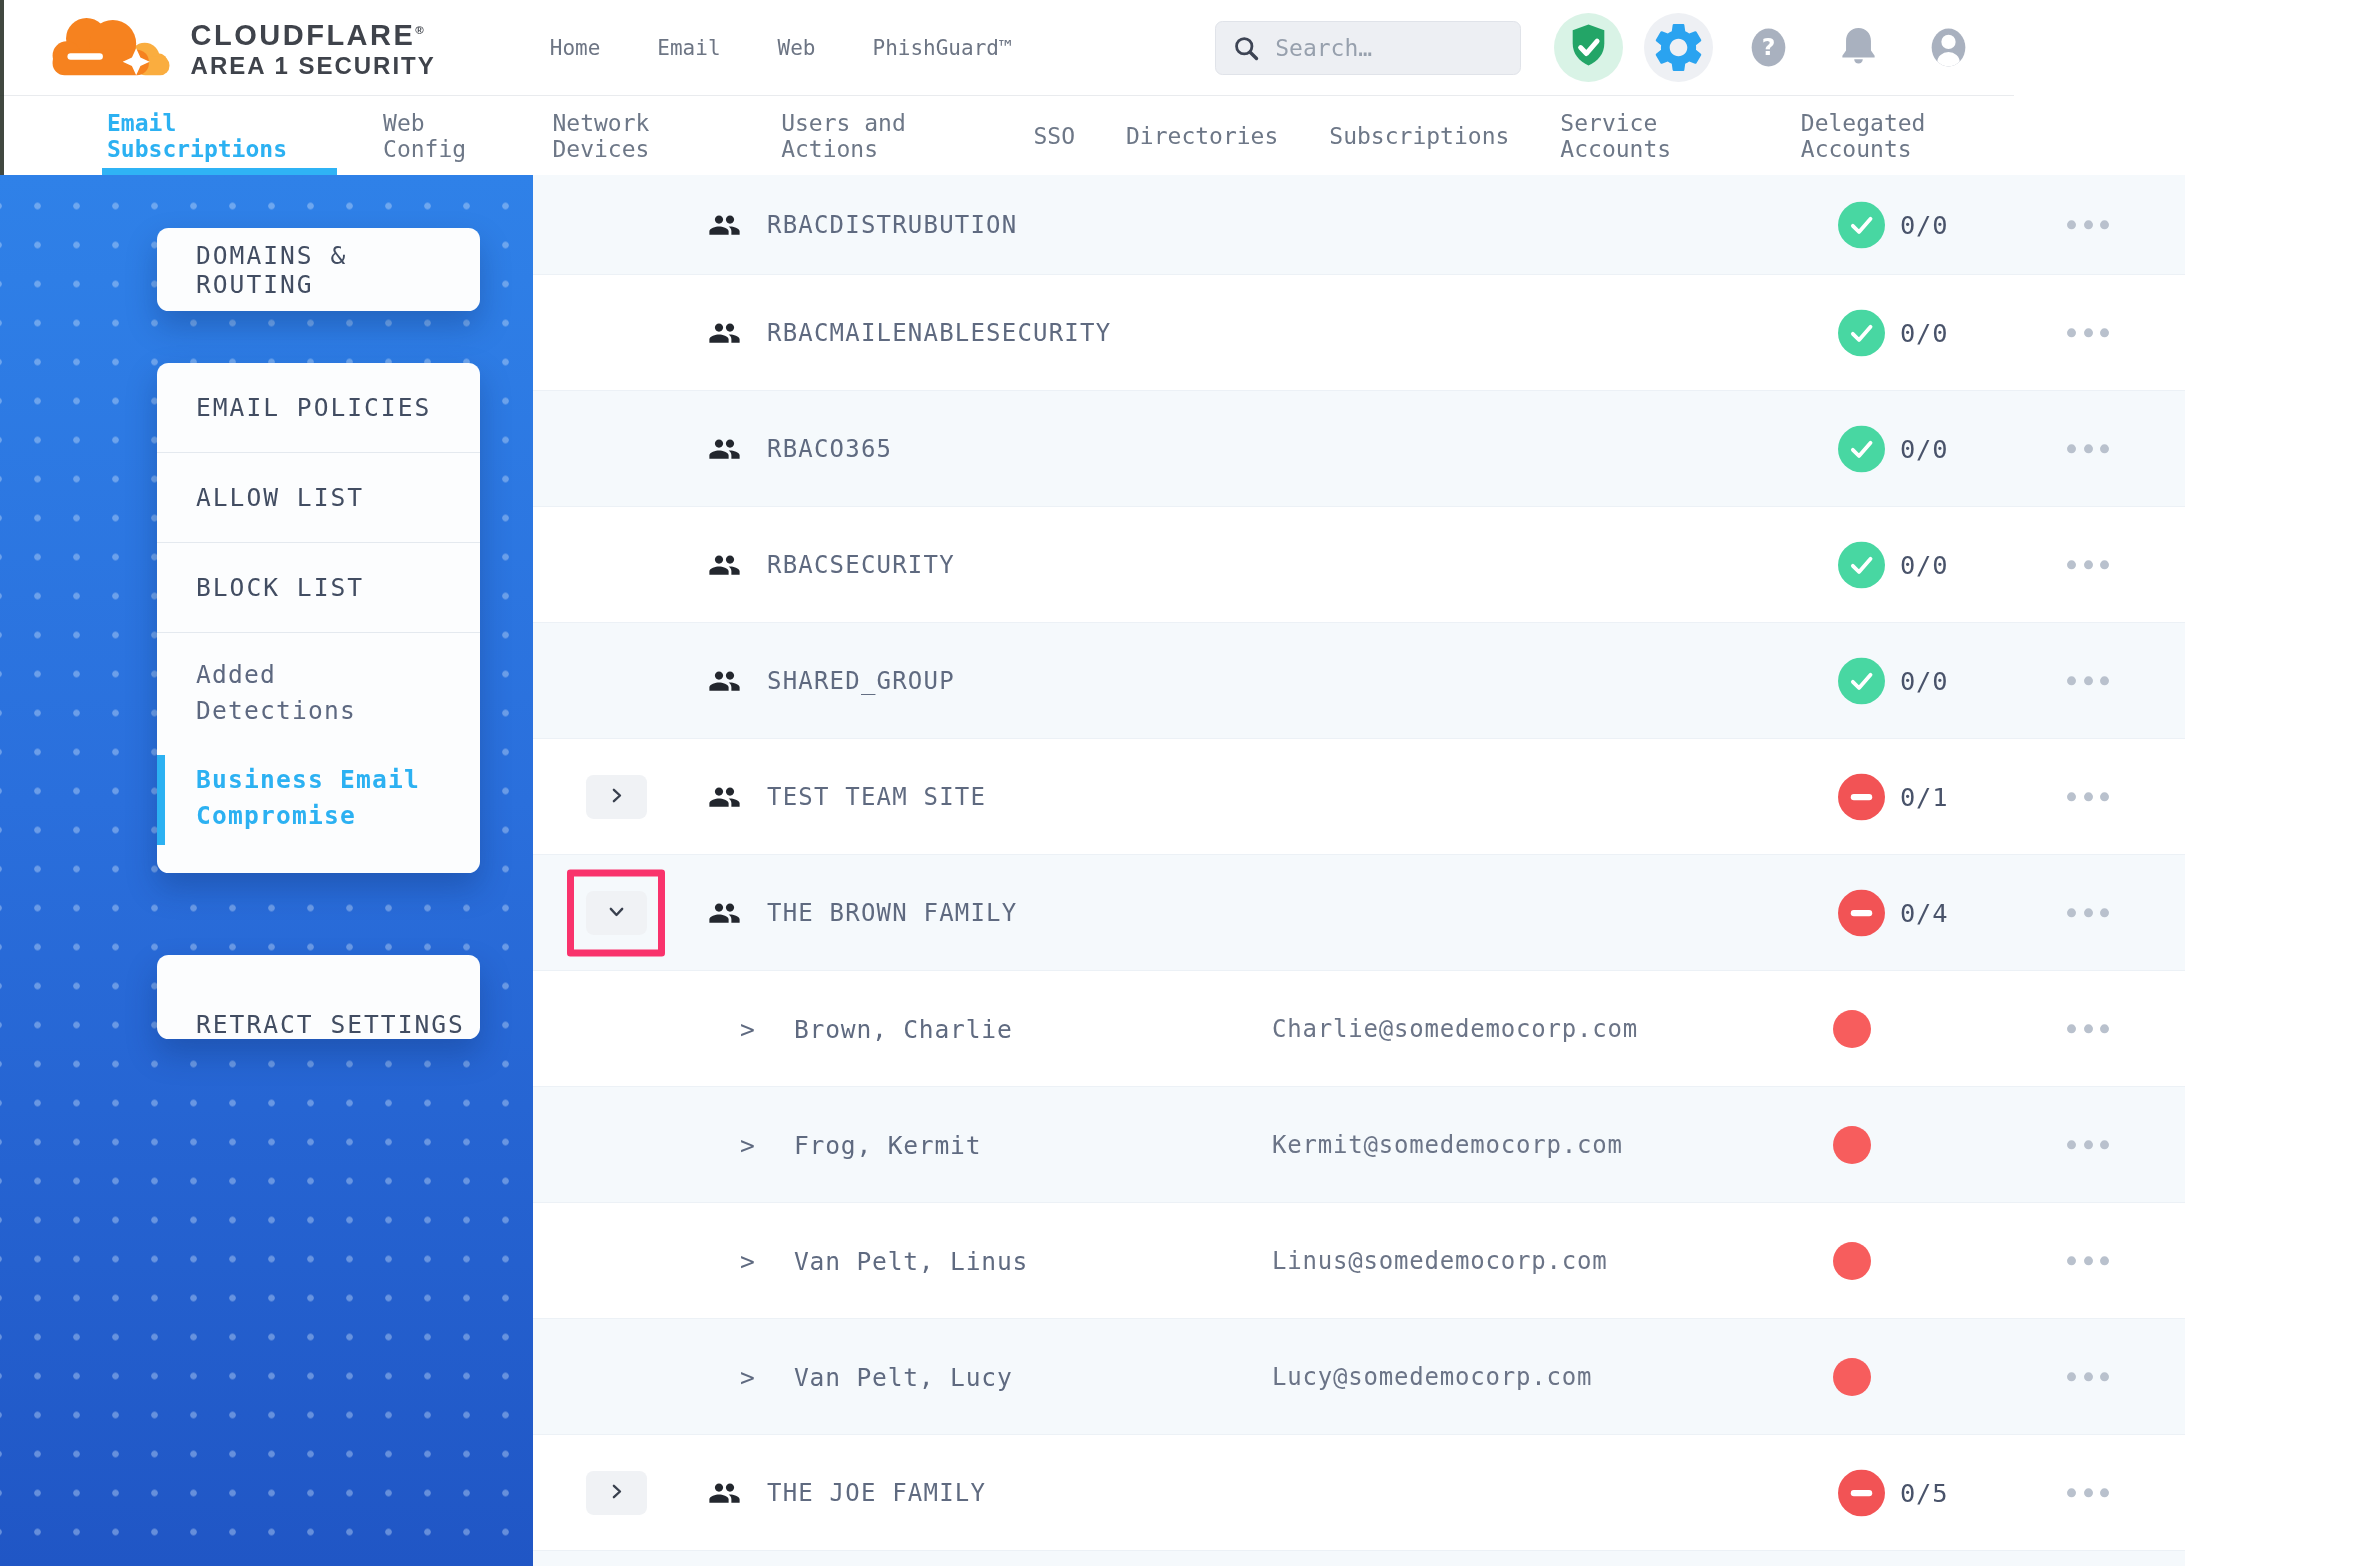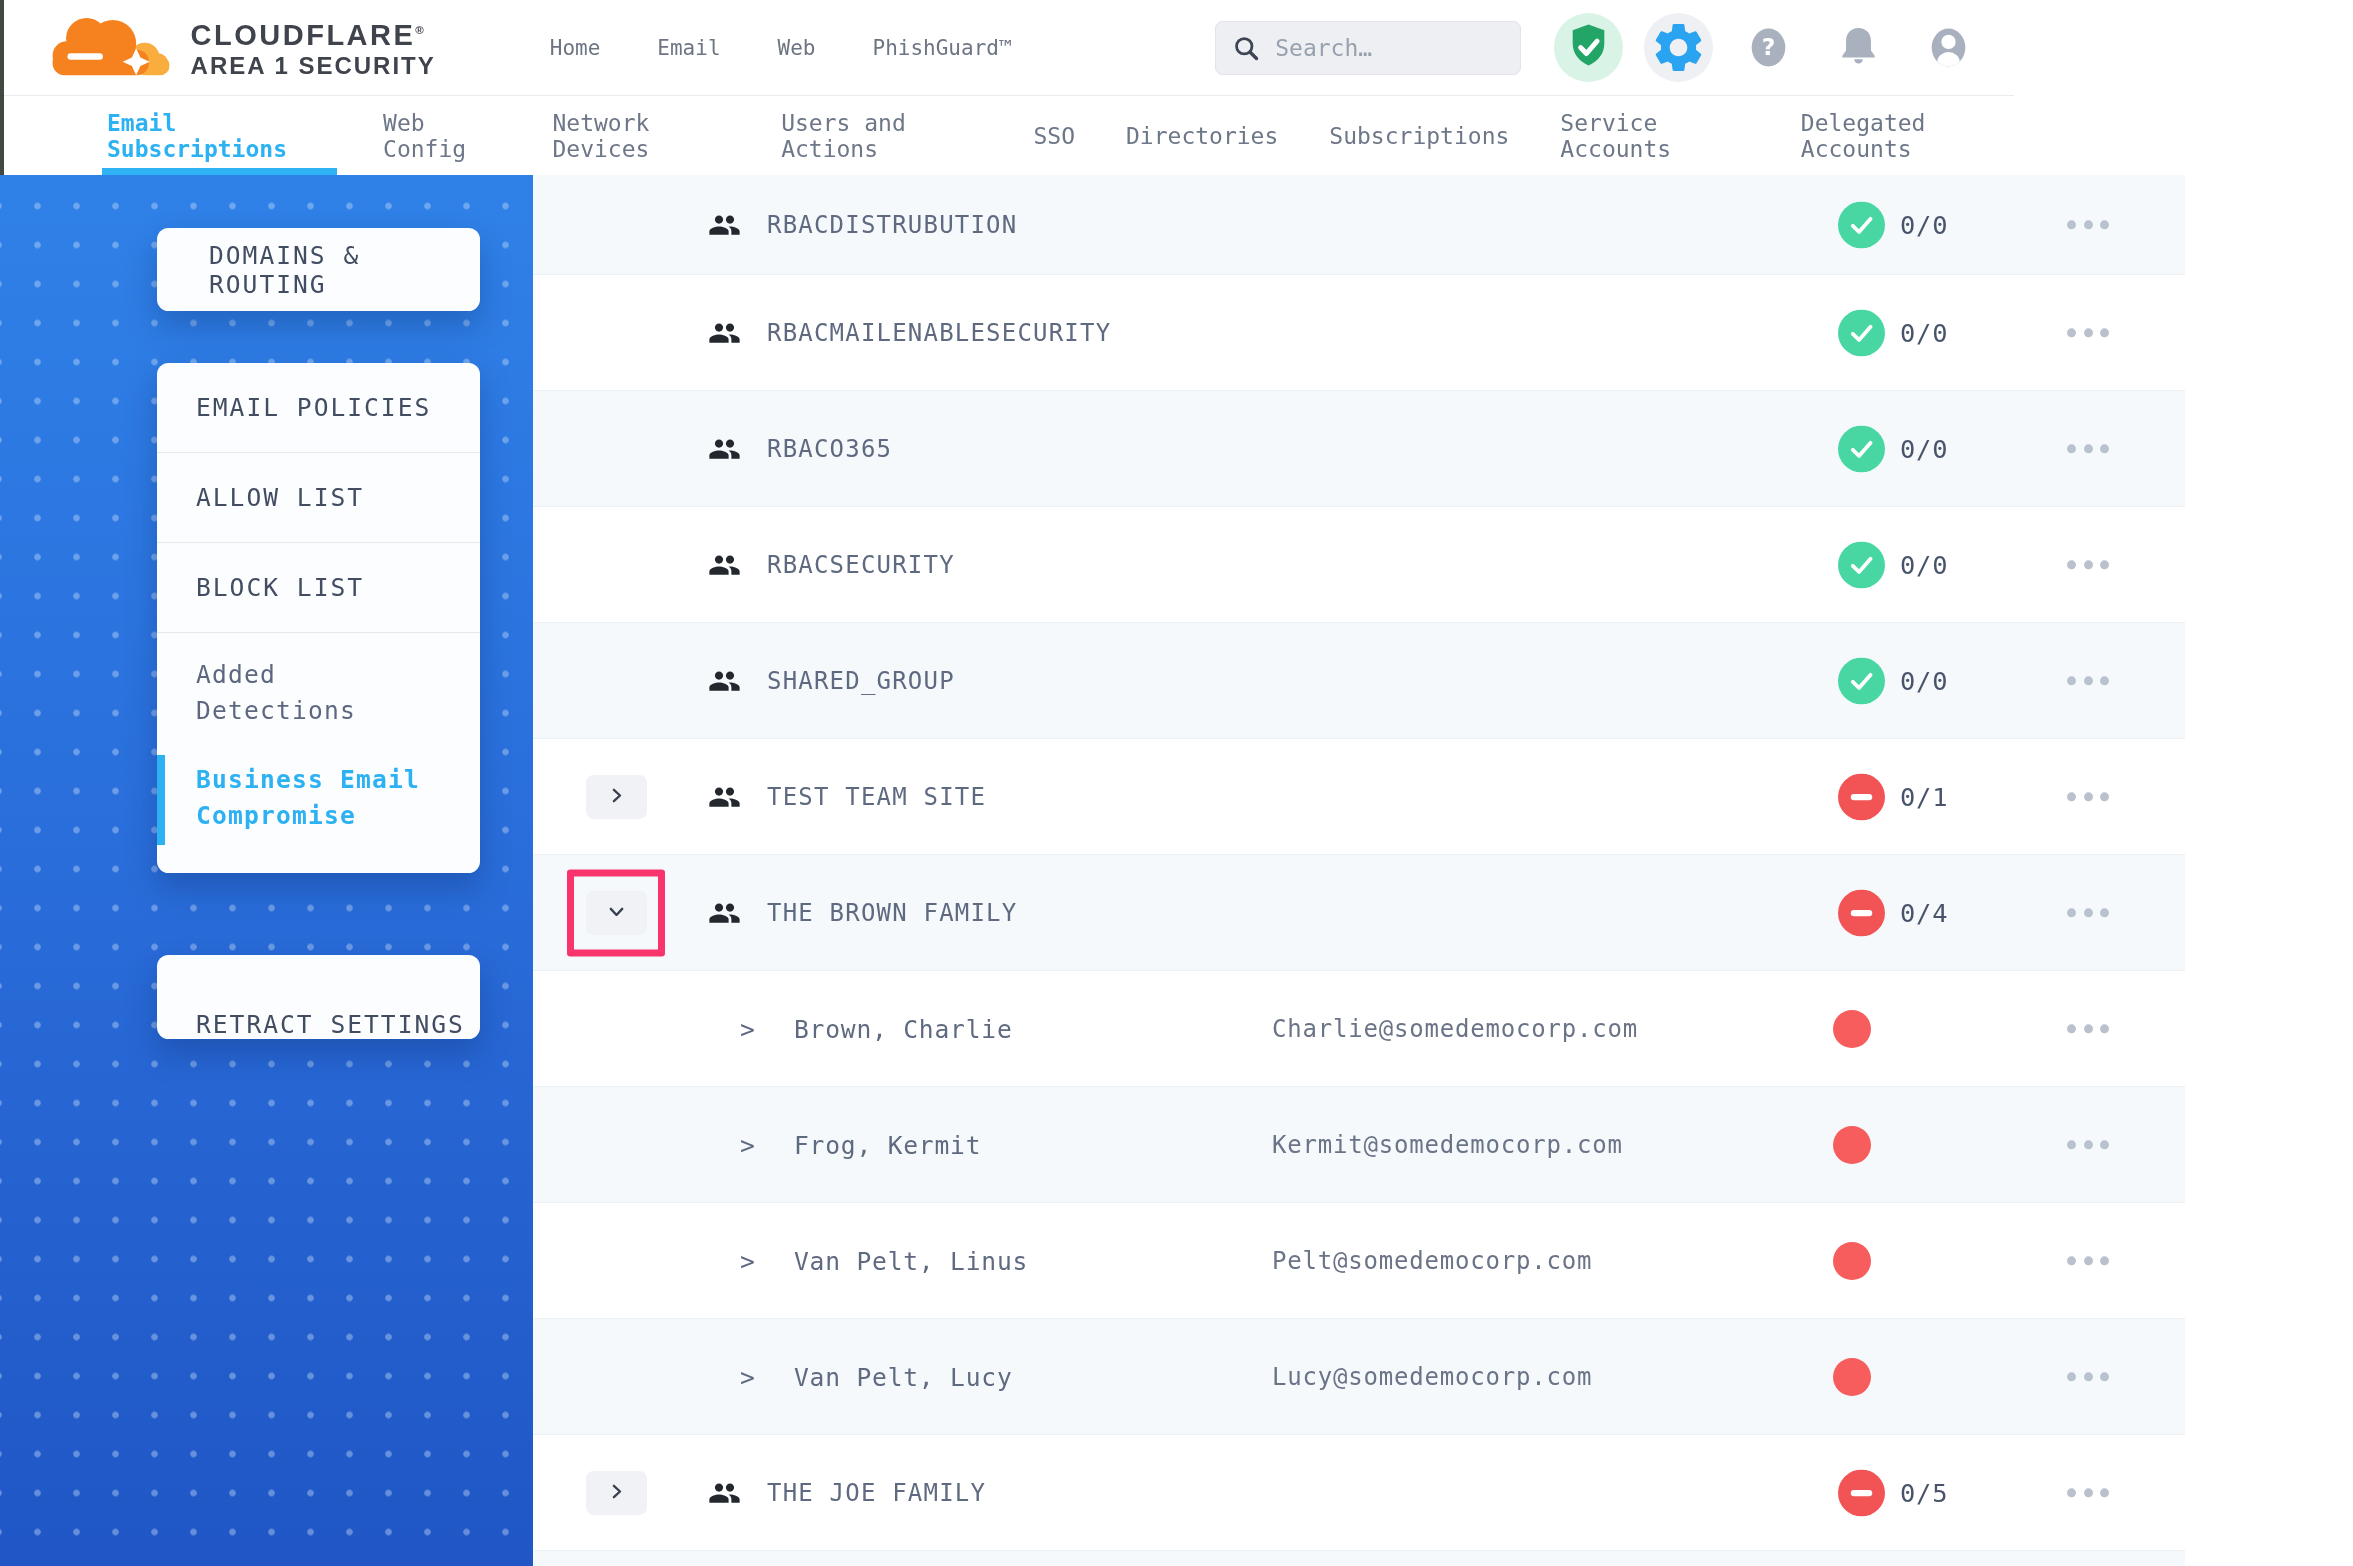--- a/index.html
+++ b/index.html
@@ -59,21 +59,21 @@
     background-size:39px 39px, 100% 100%;
     background-position:18px 11.5px, 0 0;
   }
 
   
   #sidebar { position:absolute; left:157px; top:0; width:323px; }
   .card {
     position:absolute; left:0; width:323px; background:#fcfdfe; border-radius:11.5px;
     box-shadow:0 14.8px 31px rgba(10,35,90,.28);
   }
-  .card-1 { top:53px;  height:83px; display:flex; align-items:center;padding-left:13px; }
+  .card-1 { top:53px;  height:83px; display:flex; align-items:center; }
   .card-2 { top:188px; padding-bottom:28px; }
   .card-3 { top:780px; height:84px; display:flex; align-items:flex-end; }
   .side-link {
     font-size:24.6px; letter-spacing:2px; color:#424d62; padding-left:39px; cursor:pointer;
   }
   .card-2 .side-link { height:89px; display:flex; align-items:center; }
   .side-div { height:0.8px; background:#e4e9ef; }
   .side-heading {
     font-size:24.6px; letter-spacing:2px; color:#12161f; font-weight:600;
     padding:24.6px 57px 0 39px; line-height:36px;
@@ -379,21 +379,21 @@
           <span class="flag-dot vcenter"></span>
           <button class="menu-btn vcenter">
             <i></i>
             <i></i>
             <i></i>
           </button>
         </div>
         <div class="row white">
           <span class="mem-chevron vcenter">&gt;</span>
           <span class="mem-name vcenter">Van Pelt, Linus</span>
-          <span class="mem-email vcenter">Pelt@somedemocorp.com</span>
+          <span class="mem-email vcenter">Linus@somedemocorp.com</span>
           <span class="flag-dot vcenter"></span>
           <button class="menu-btn vcenter">
             <i></i>
             <i></i>
             <i></i>
           </button>
         </div>
         <div class="row light">
           <span class="mem-chevron vcenter">&gt;</span>
           <span class="mem-name vcenter">Van Pelt, Lucy</span>

